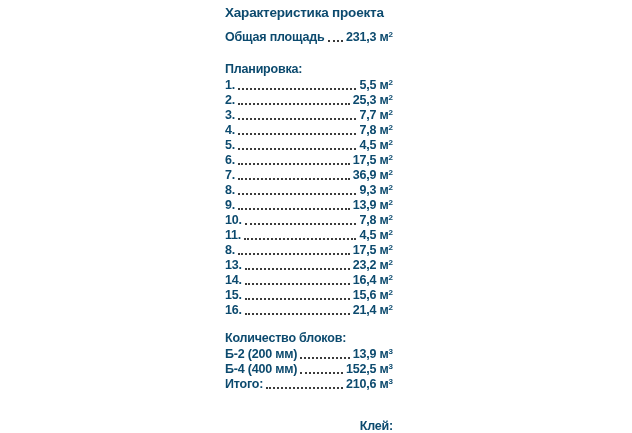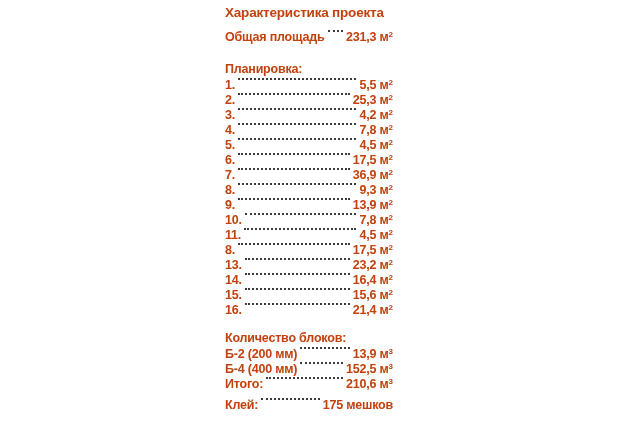--- a/index.html
+++ b/index.html
@@ -13,50 +13,51 @@
     height: 433px;
     background: #ffffff;
     overflow: hidden;
     font-family: "Liberation Sans", sans-serif;
   }
   .content {
     position: absolute;
     left: 225px;
     top: 5px;
     width: 168px;
-    color: #c2410c;
+    color: #0c4a6e;
     font-weight: bold;
     font-size: 12.5px;
     letter-spacing: -0.2px;
   }
   .title {
     font-size: 13.5px;
     line-height: 15px;
     margin: 0 0 10px 0;
     white-space: nowrap;
   }
   .heading {
     line-height: 15px;
     margin: 0 0 1px 0;
     white-space: nowrap;
   }
   .blocks-heading {
     margin-top: 13px;
   }
   .row {
     display: flex;
-    align-items: flex-start;
+    align-items: flex-end;
     line-height: 15px;
     height: 15px;
   }
   .ta-row {
     margin-bottom: 17px;
   }
   .glue-row {
-    margin-top: 6px;
+    margin-top: 27px;
+    flex-direction: column;
   }
   .lbl, .val {
     white-space: nowrap;
   }
   .leader {
     flex: 1 1 auto;
     min-width: 8px;
     border-bottom: 2px dotted #3b3b3b;
     margin: 0 3px 3px 3px;
   }
@@ -90,21 +91,21 @@
           <span class="val"><span>5,5</span><span class="unit">&nbsp;<span>м</span><sup>2</sup></span></span>
         </div>
         <div class="row">
           <span class="lbl">2.</span>
           <span class="leader"></span>
           <span class="val"><span>25,3</span><span class="unit">&nbsp;<span>м</span><sup>2</sup></span></span>
         </div>
         <div class="row">
           <span class="lbl">3.</span>
           <span class="leader"></span>
-          <span class="val"><span>4,2</span><span class="unit">&nbsp;<span>м</span><sup>2</sup></span></span>
+          <span class="val"><span>7,7</span><span class="unit">&nbsp;<span>м</span><sup>2</sup></span></span>
         </div>
         <div class="row">
           <span class="lbl">4.</span>
           <span class="leader"></span>
           <span class="val"><span>7,8</span><span class="unit">&nbsp;<span>м</span><sup>2</sup></span></span>
         </div>
         <div class="row">
           <span class="lbl">5.</span>
           <span class="leader"></span>
           <span class="val"><span>4,5</span><span class="unit">&nbsp;<span>м</span><sup>2</sup></span></span>

